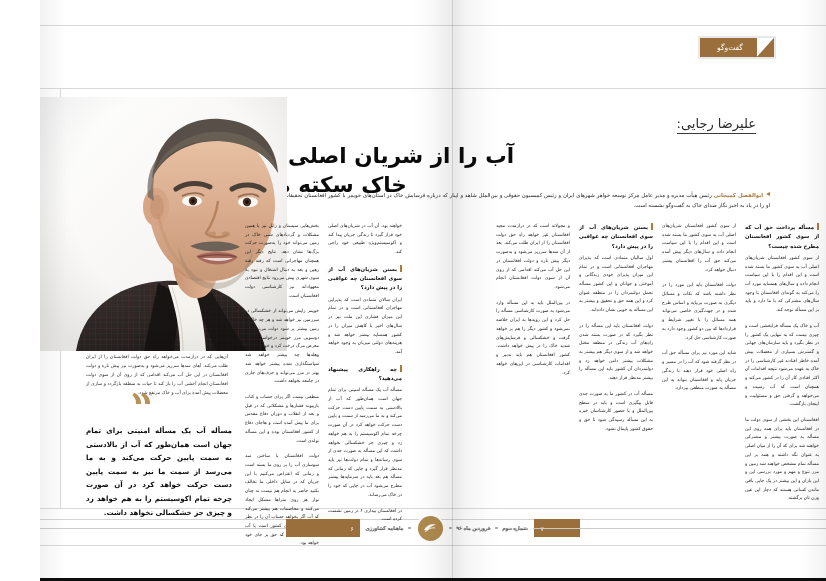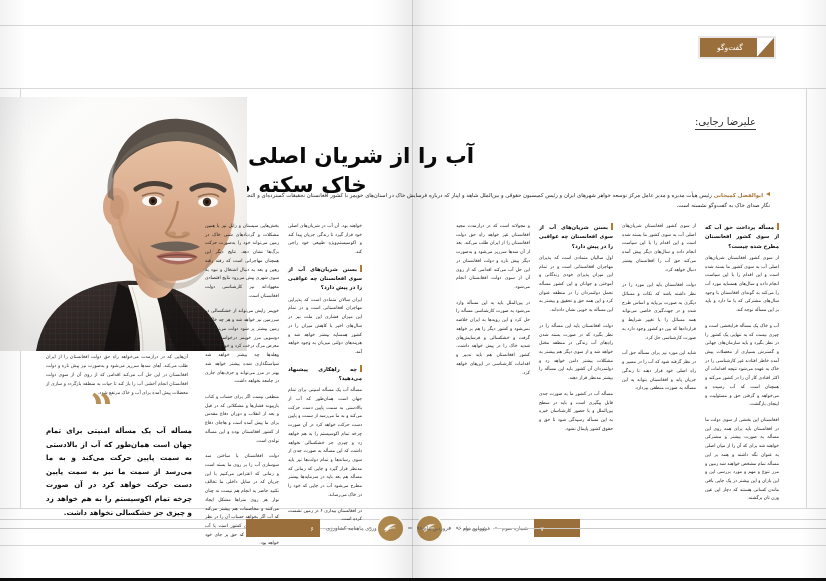--- a/index.html
+++ b/index.html
@@ -8,20 +8,21 @@
     width:826px;height:581px;
     background:#ffffff;
     font-family:"DejaVu Sans","Liberation Sans",sans-serif;
     overflow:hidden;
     position:relative;
   }
   
   #spread{
     position:absolute;inset:0;
     background:#f2f2f0;
+    margin-left:40px;
   }
   
   .sheet-edge-bottom{
     position:absolute;left:0;right:0;bottom:0;height:3px;
     background:#0d0d0d;
   }
   
   .page{
     position:absolute;top:0;bottom:3px;
     background:#ffffff;
@@ -87,21 +88,21 @@
   }
   .section-tab .tab-label{
     flex:1;text-align:center;
     color:#ffffff;font-size:7.5px;letter-spacing:.2px;
     padding-left:3px;
   }
 
   
   .kicker{
     position:absolute;top:116px;right:70px;
-    font-size:10px;color:#2b2b2b;
+    font-size:13px;color:#2b2b2b;
     letter-spacing:.3px;
   }
   .kicker:after{
     content:"";display:block;
     height:1px;background:#3a3a3a;
     margin-top:2px;width:100%;
   }
   .headline{
     position:absolute;top:128px;right:56px;left:182px;
     text-align:left;

